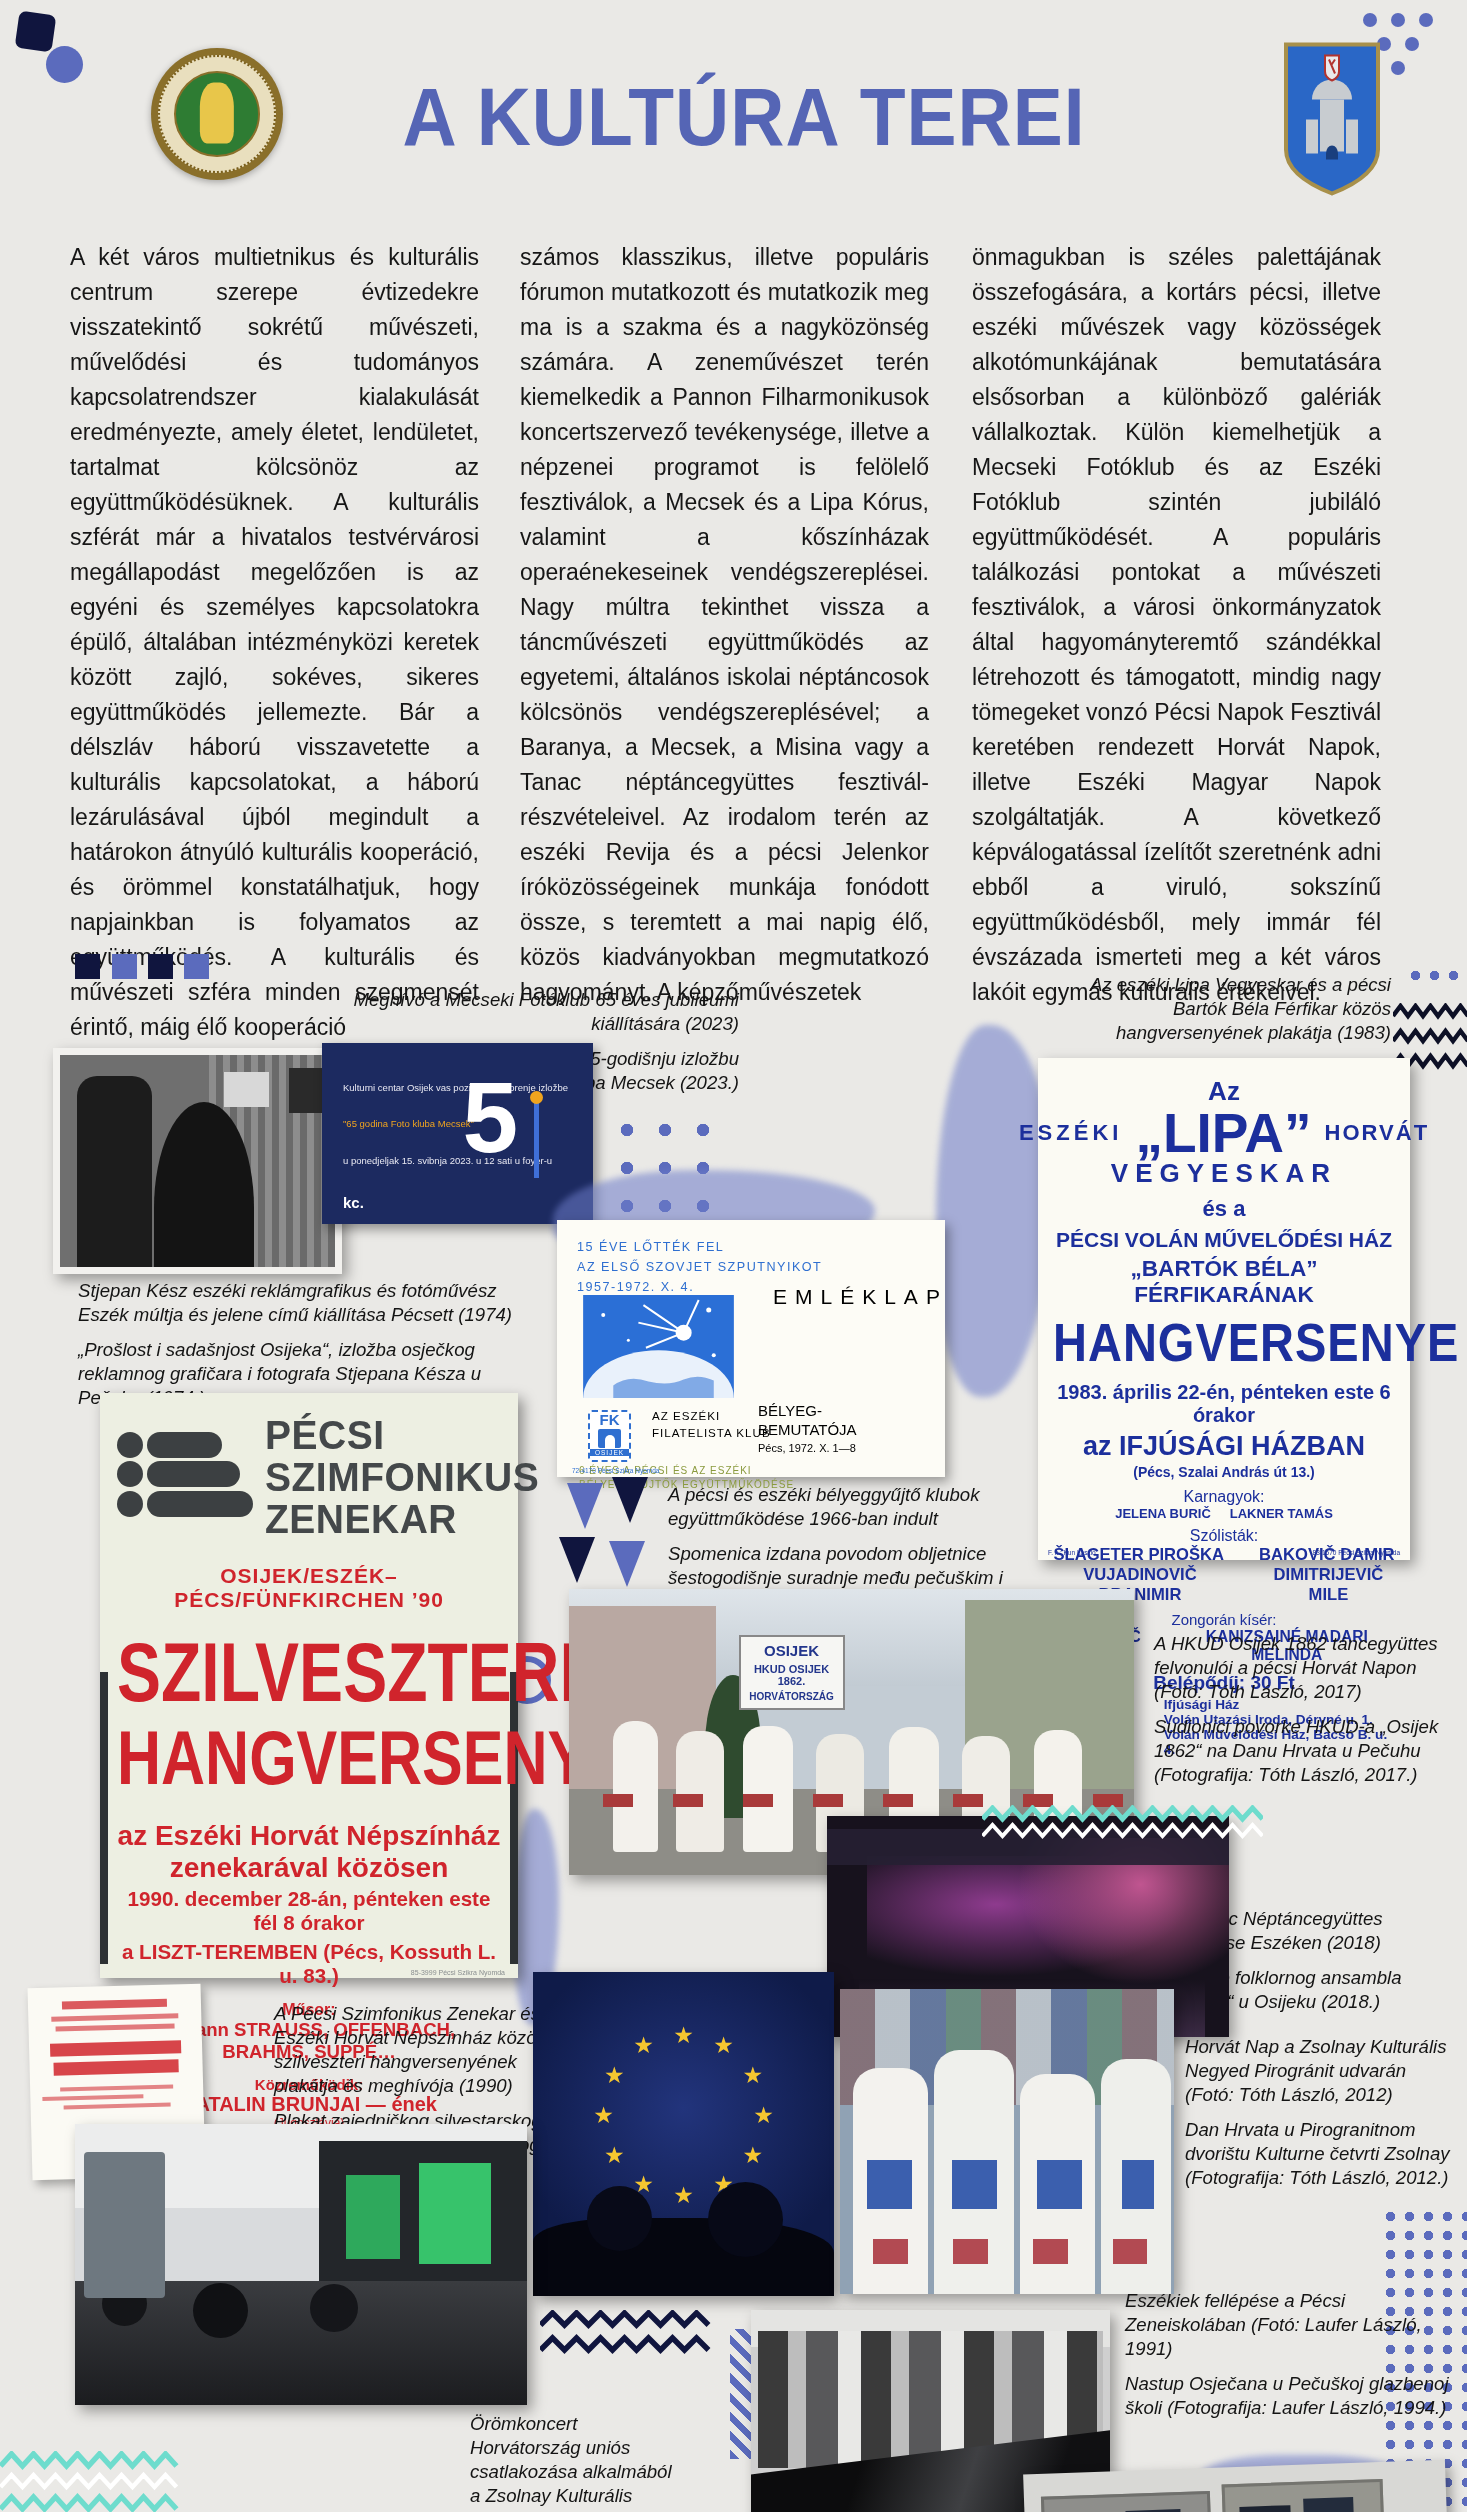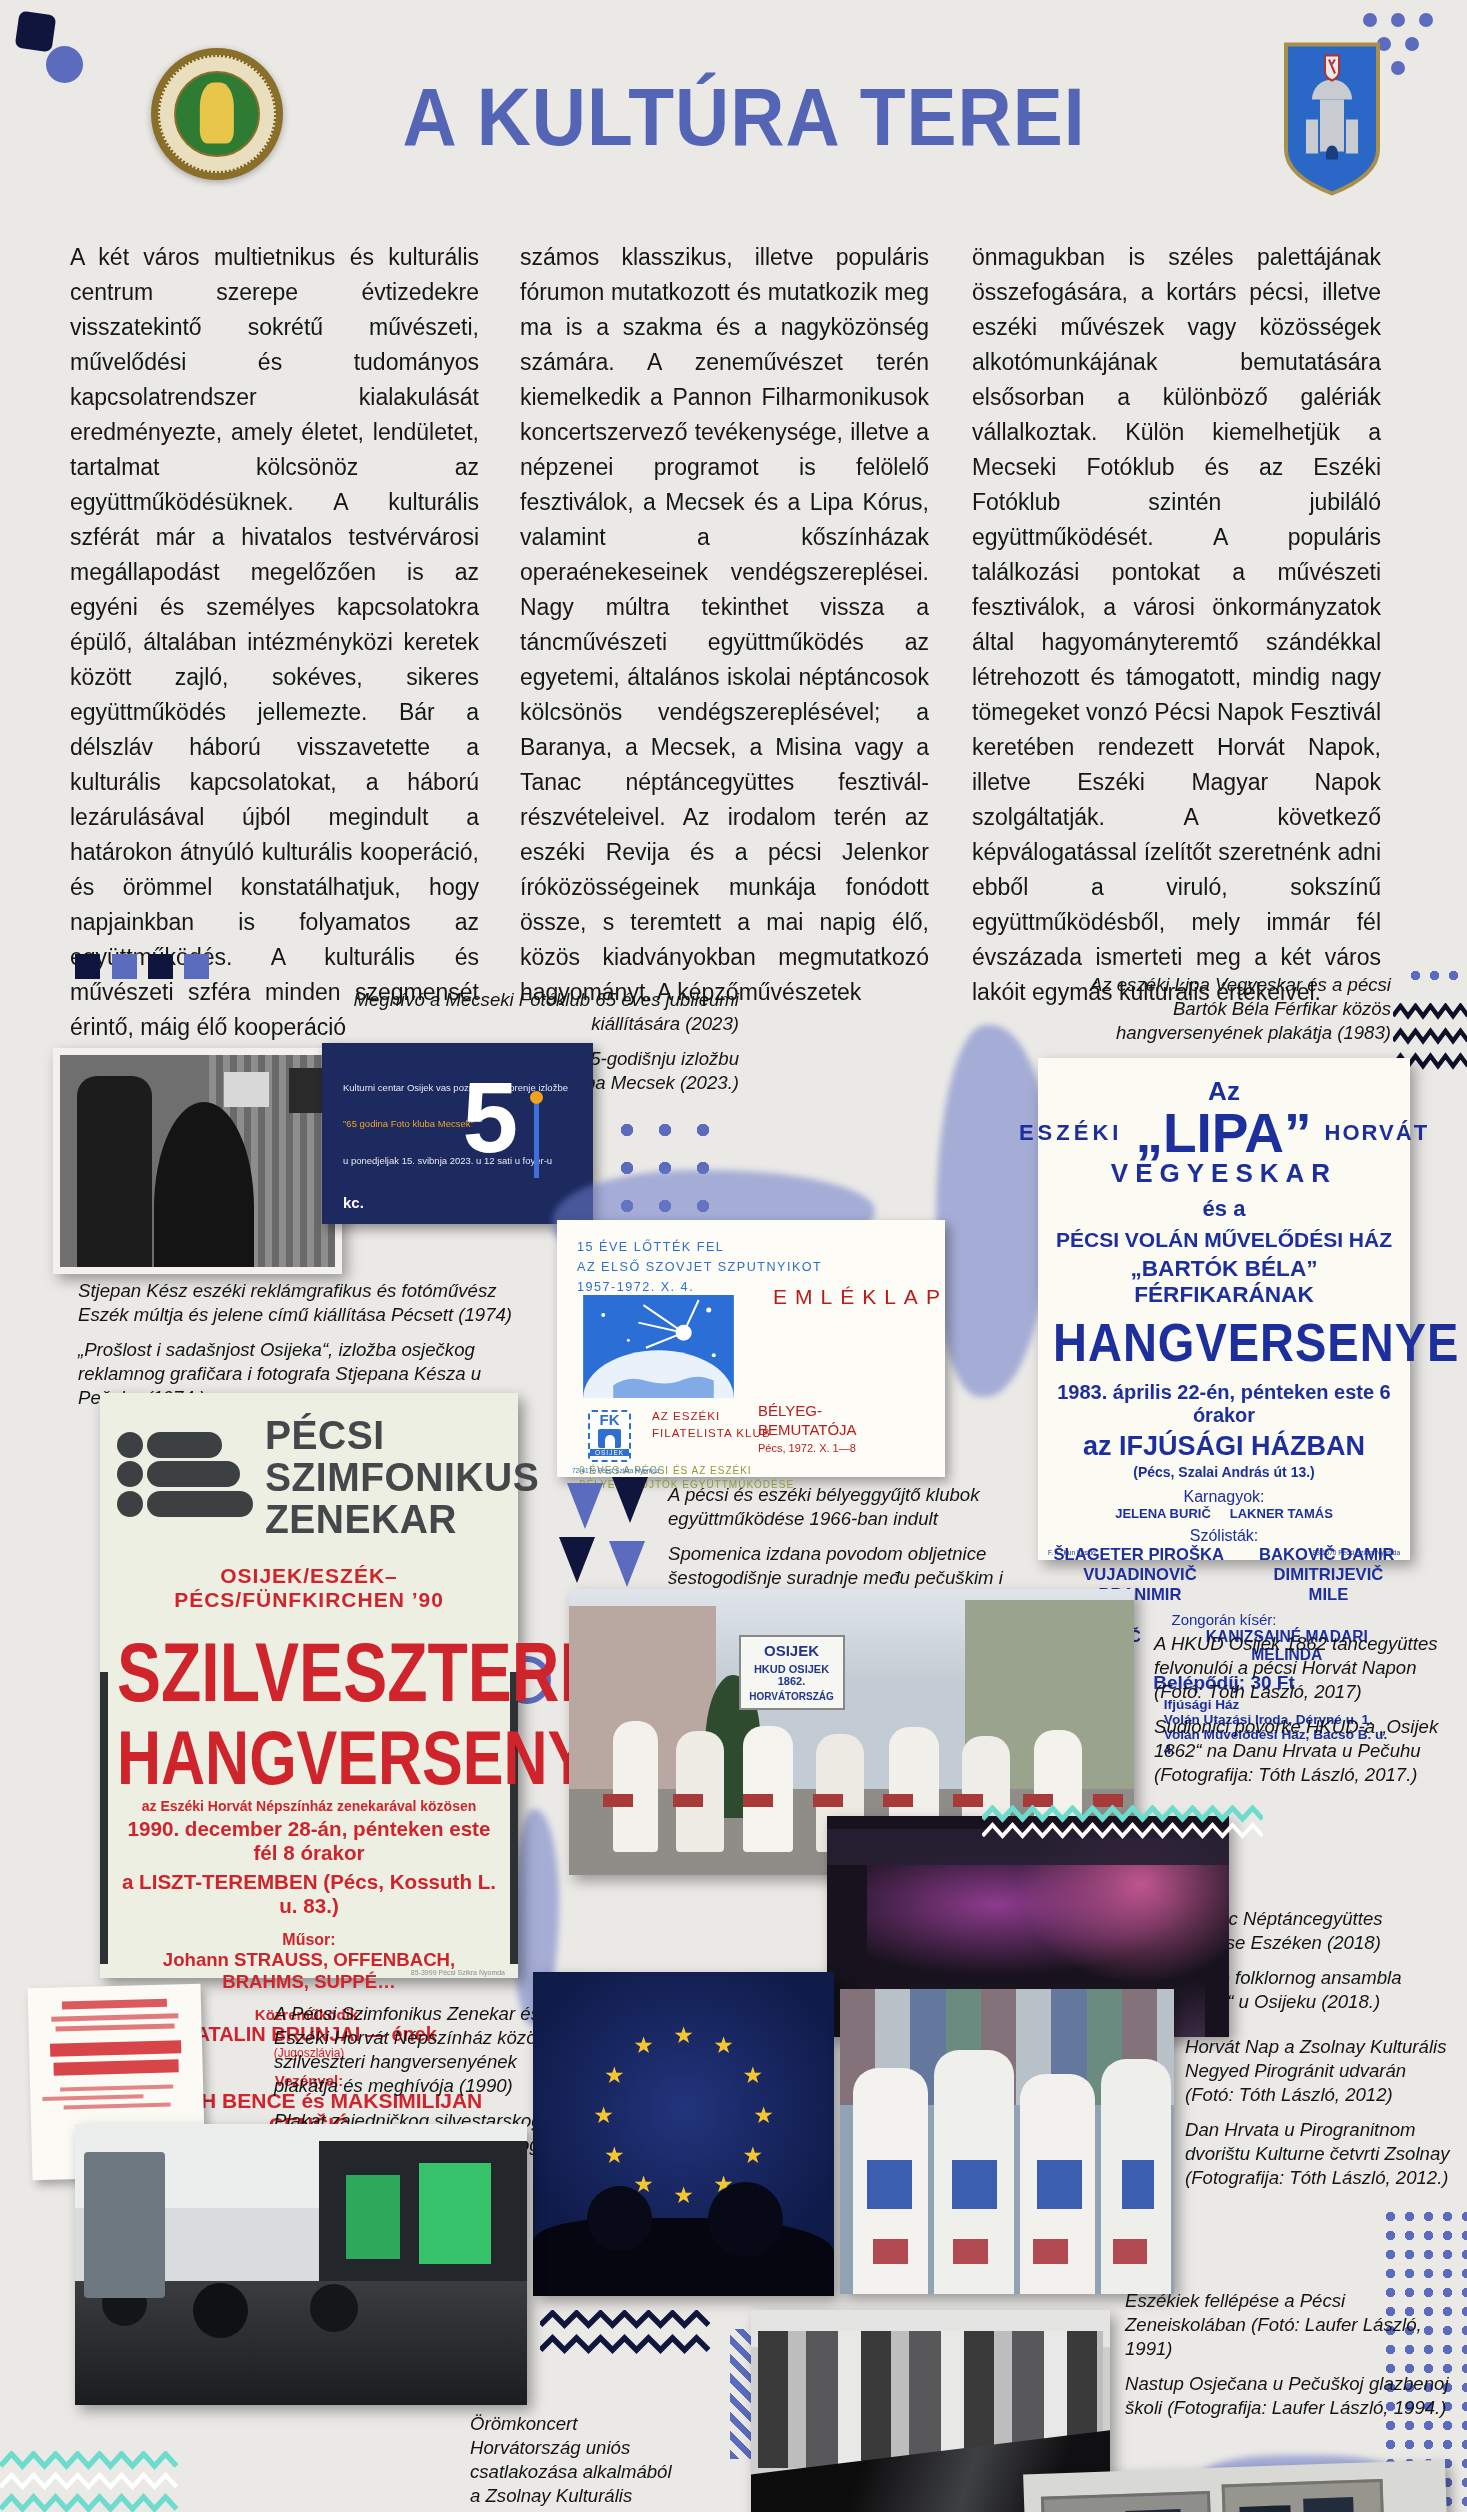--- a/index.html
+++ b/index.html
@@ -56,21 +56,21 @@
                   color:#fff; line-height:1; }
   .kccard .tower { position:absolute; right:54px; top:60px; width:5px; height:75px;
                    background:#3f6fd8; }
   .kccard .towertop { position:absolute; right:50px; top:48px; width:13px; height:13px;
                    border-radius:50%; background:#f0a41e; }
   .kccard .kc { position:absolute; left:21px; bottom:13px; font-weight:700; font-size:15px; }
 
   
   .eml { background:#fdfcf6; box-shadow:4px 5px 11px rgba(0,0,0,.35); padding:17px 20px; }
   .eml .blue { color:#2f6fd0; font-size:12.6px; letter-spacing:1.5px; line-height:20px; }
-  .eml .gold { color:#b91c1c; }
+  .eml .gold { color:#000000; }
   .eml .pic { position:absolute; left:26px; top:75px; width:151px; height:103px; }
   .eml .stamp { position:absolute; left:31px; top:190px; width:43px; height:52px;
                 border:2px dashed #2f6fd0; border-radius:4px; background:#fff; text-align:center; }
   .eml .stamp .fk { color:#2f6fd0; font-weight:700; font-size:15px; line-height:16px; }
   .eml .stamp .arch { margin:1px auto 0; width:23px; height:19px; background:#2f6fd0;
                       border-radius:2px; position:relative; }
   .eml .stamp .arch i { position:absolute; left:50%; bottom:0; transform:translateX(-50%);
                       width:10px; height:13px; background:#fff; border-radius:5px 5px 0 0; }
   .eml .stamp .os { display:block; margin-top:1px; background:#2f6fd0; color:#fff;
                     font-size:6.5px; letter-spacing:1px; }
@@ -297,21 +297,21 @@
       </div>
       <div class="grayname">
         <div>PÉCSI</div>
         <div>SZIMFONIKUS</div>
         <div>ZENEKAR</div>
       </div>
     </div>
     <div class="red" style="font-size:21px;margin-top:30px;letter-spacing:1px">OSIJEK/ESZÉK–PÉCS/FÜNFKIRCHEN ’90</div>
     <div class="red" style="font-size:66px;line-height:65px;margin-top:20px;transform:scaleY(1.25);transform-origin:center top">SZILVESZTERI</div>
     <div class="red" style="font-size:61px;line-height:64px;margin-top:21px;transform:scaleY(1.25);transform-origin:center top">HANGVERSENY</div>
-    <div class="red" style="font-size:14px;margin-top:16px">az Eszéki Horvát Népszínház zenekarával közösen</div>
+    <div class="red" style="font-size:28px;margin-top:38px">az Eszéki Horvát Népszínház zenekarával közösen</div>
     <div class="red" style="font-size:20.6px;margin-top:3px">1990. december 28-án, pénteken este fél 8 órakor</div>
     <div class="red" style="font-size:20.6px;margin-top:5px">a LISZT-TEREMBEN (Pécs, Kossuth L. u. 83.)</div>
     <div class="red" style="font-size:16px;margin-top:13px">Műsor:</div>
     <div class="red" style="font-size:18.6px">Johann STRAUSS, OFFENBACH, BRAHMS, SUPPÉ…</div>
     <div class="red" style="font-size:15px;margin-top:13px">Közreműködik:</div>
     <div class="red" style="font-size:20px">KATALIN BRUNJAI — ének</div>
     <div class="red" style="font-size:12px;font-weight:400">(Jugoszlávia)</div>
     <div class="red" style="font-size:15px;margin-top:12px">Vezényel:</div>
     <div class="red" style="font-size:21px">HIRSCH BENCE és MAKSIMILIJAN CENČIĆ</div>
     <div class="red" style="font-size:12px;font-weight:400">(Jugoszlávia)</div>

